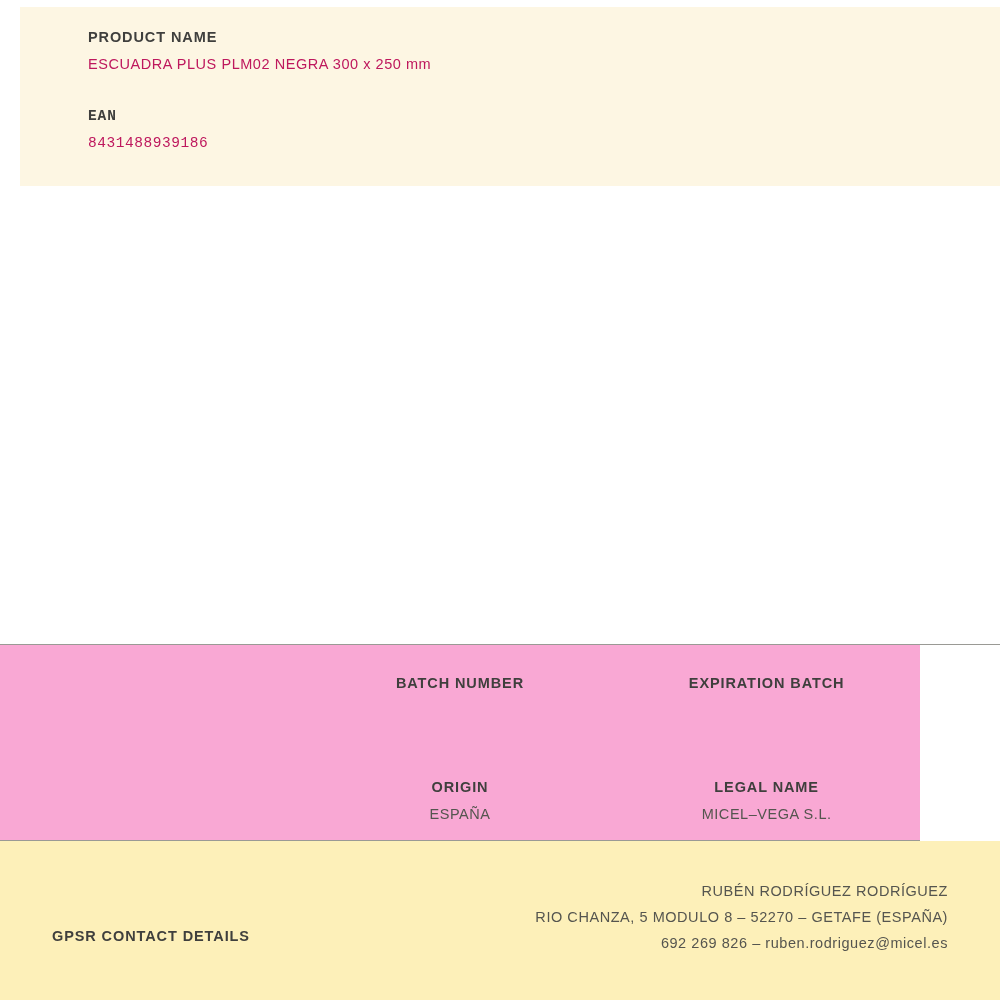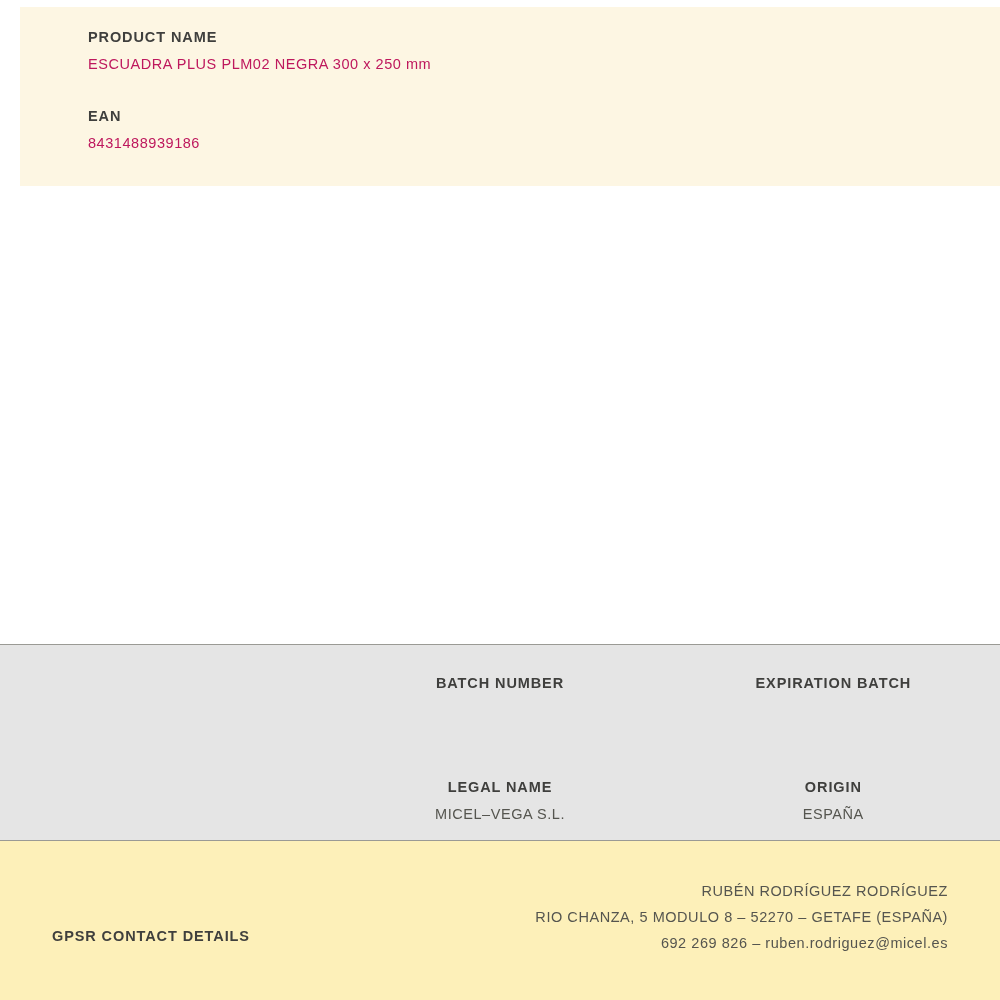--- a/index.html
+++ b/index.html
@@ -40,40 +40,40 @@
     color: #3f3f3d;
     margin: 0 0 11px 0;
   }
   .field-value {
     font-size: 14.5px;
     font-weight: normal;
     letter-spacing: 0.55px;
     color: #be185d;
     margin: 0;
   }
-  .field-group-2 { margin-top: 36px; }
+  .field-group-2 { margin-top: 36px; font-family: Liberation Mono, monospace; }
 
   
   .middle-blank {
     position: absolute;
     left: 0; top: 186px;
     width: 1000px;
     height: 459px;
     background: #ffffff;
     border-bottom: 1px solid #9a9a95;
     box-sizing: border-box;
   }
 
   
   .batch-block {
     position: absolute;
     left: 0; top: 645px;
-    width: 1000px;
+    width: 920px;
     height: 196px;
-    background: #e5e5e5;
+    background: #f9a8d4;
     border-bottom: 1px solid #9a9a95;
     box-sizing: border-box;
   }
   .grid-row {
     display: flex;
     width: 100%;
   }
   .grid-cell {
     width: 33.3333%;
     text-align: center;
@@ -159,26 +159,26 @@
         <p class="cell-value"></p>
       </div>
       <div class="grid-cell">
         <p class="cell-label">EXPIRATION BATCH</p>
         <p class="cell-value"></p>
       </div>
     </div>
     <div class="grid-row row-2">
       <div class="grid-cell left-spacer"></div>
       <div class="grid-cell">
+        <p class="cell-label">ORIGIN</p>
+        <p class="cell-value">ESPAÑA</p>
+      </div>
+      <div class="grid-cell">
         <p class="cell-label">LEGAL NAME</p>
         <p class="cell-value">MICEL–VEGA S.L.</p>
-      </div>
-      <div class="grid-cell">
-        <p class="cell-label">ORIGIN</p>
-        <p class="cell-value">ESPAÑA</p>
       </div>
     </div>
   </div>
 
   <div class="footer">
     <div class="footer-inner">
       <div class="footer-label">GPSR CONTACT DETAILS</div>
       <div class="footer-lines">
         <p class="footer-line">RUBÉN RODRÍGUEZ RODRÍGUEZ</p>
         <p class="footer-line">RIO CHANZA, 5 MODULO 8 – 52270 – GETAFE (ESPAÑA)</p>

